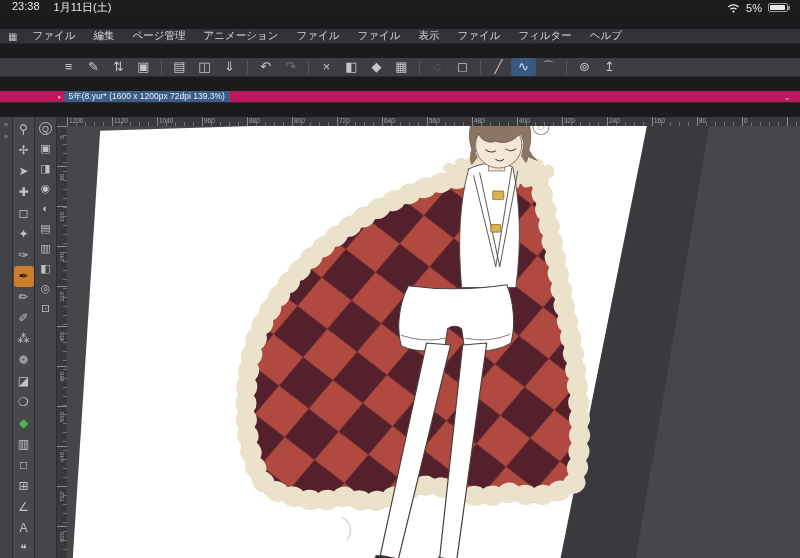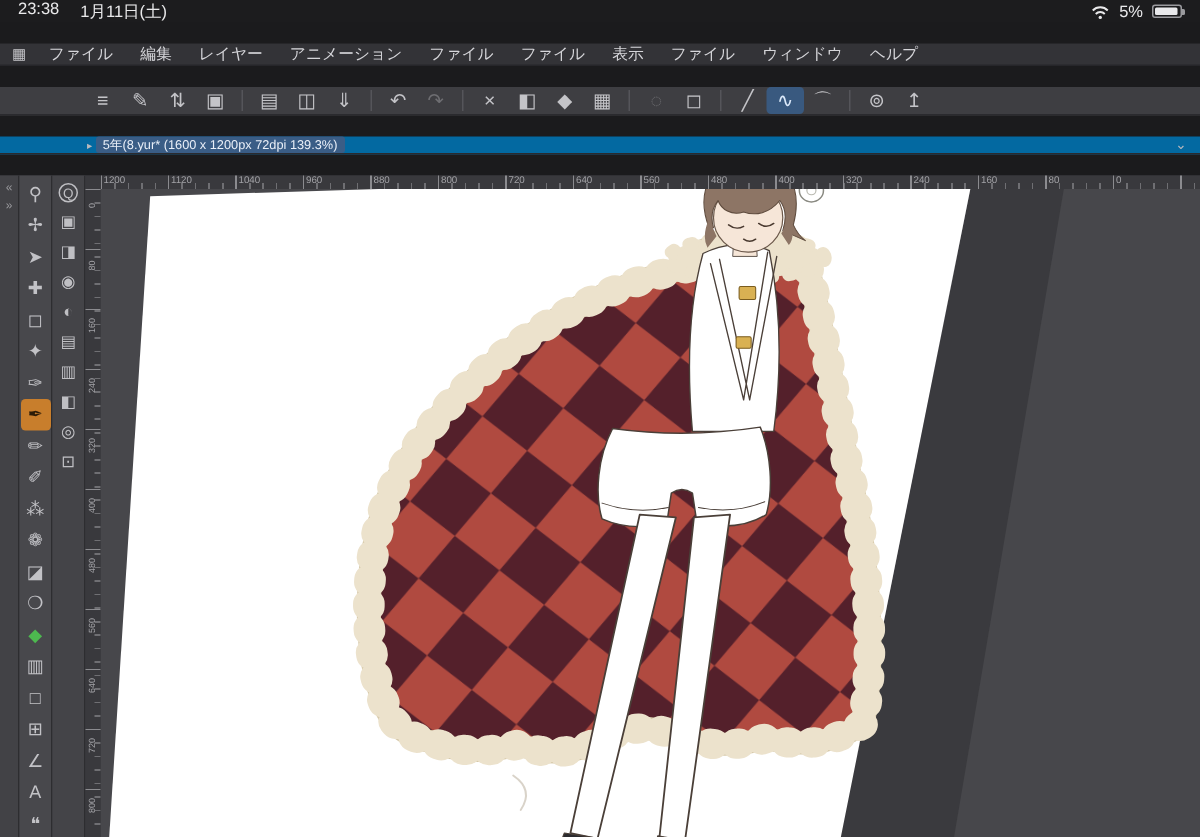--- a/index.html
+++ b/index.html
@@ -25,21 +25,21 @@
   
   .command-bar { height:22px; background:#3e3e42; display:flex; align-items:center;
                  padding-left:56px; border-bottom:1px solid #2a2a2e; }
   .cmd-btn { width:25px; height:18px; line-height:18px; text-align:center; font-size:13px;
              color:#c4c4c8; border-radius:3px; }
   .cmd-btn.disabled { color:#6e6e72; }
   .cmd-btn.active { background:#39597f; color:#dbe9fa; }
   .cmd-sep { width:1px; height:14px; background:#55555a; margin:0 5px; }
 
   
-  .tab-row { height:12px; background:#0369a1; display:flex; align-items:center; font-size:8.5px;
+  .tab-row { height:12px; background:#be185d; display:flex; align-items:center; font-size:8.5px;
              border-bottom:1px solid #2a2a2e; }
   .tab-arrow { color:#b9b9bd; margin-left:58px; margin-right:2px; font-size:7px; }
   .doc-tab { background:#3a5d86; color:#e9eff8; padding:0 5px; border-radius:2px; line-height:11px; white-space:nowrap; }
   .collapse-chev { margin-left:auto; margin-right:9px; color:#b9b9bd; font-size:9px; }
 
   
   .workspace { flex:1; display:flex; background:#3c3c40; position:relative; }
   .side-strip { width:13px; background:#424246; border-right:1px solid #2d2d30;
                 display:flex; flex-direction:column; align-items:center; padding-top:3px; gap:3px;
                 color:#9a9a9e; font-size:8px; }
@@ -102,27 +102,27 @@
           <span class="battery-fill"></span>
         </span>
     </div>
   </div>
 
   <div class="menu-bar">
     <span class="grid-glyph">▦</span>
     <span style="display:flex;">
         <span class="menu-item">ファイル</span>
         <span class="menu-item">編集</span>
-        <span class="menu-item">レイヤー</span>
+        <span class="menu-item">ページ管理</span>
         <span class="menu-item">アニメーション</span>
         <span class="menu-item">ファイル</span>
         <span class="menu-item">ファイル</span>
         <span class="menu-item">表示</span>
         <span class="menu-item">ファイル</span>
-        <span class="menu-item">ウィンドウ</span>
+        <span class="menu-item">フィルター</span>
         <span class="menu-item">ヘルプ</span>
       </span>
   </div>
 
   <div class="command-bar">
       <span class="cmd-btn normal">≡</span>
       <span class="cmd-btn normal">✎</span>
       <span class="cmd-btn normal">⇅</span>
       <span class="cmd-btn normal">▣</span>
       <span class="cmd-sep"></span>

